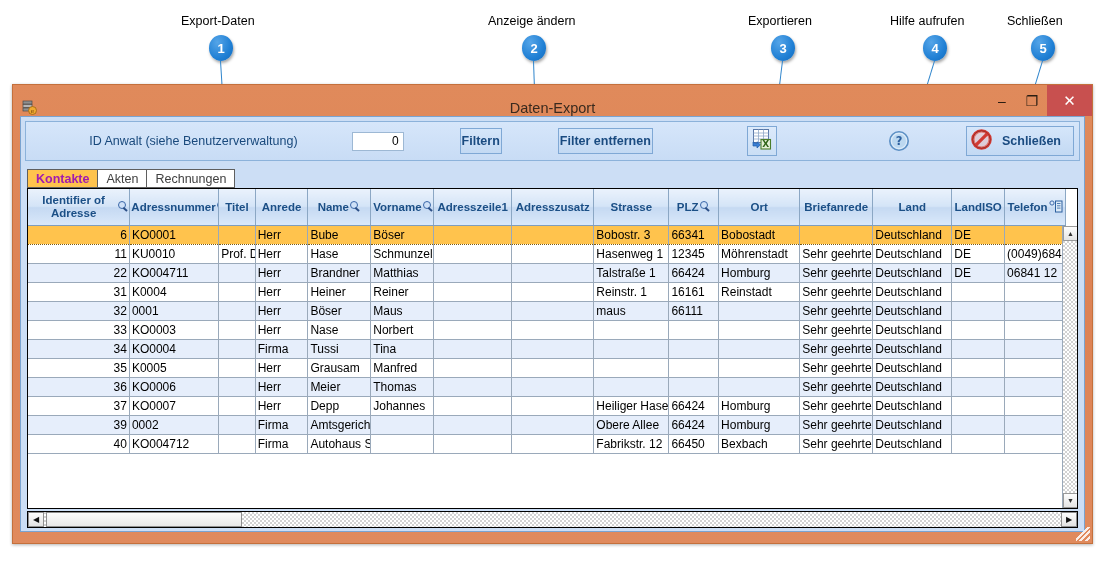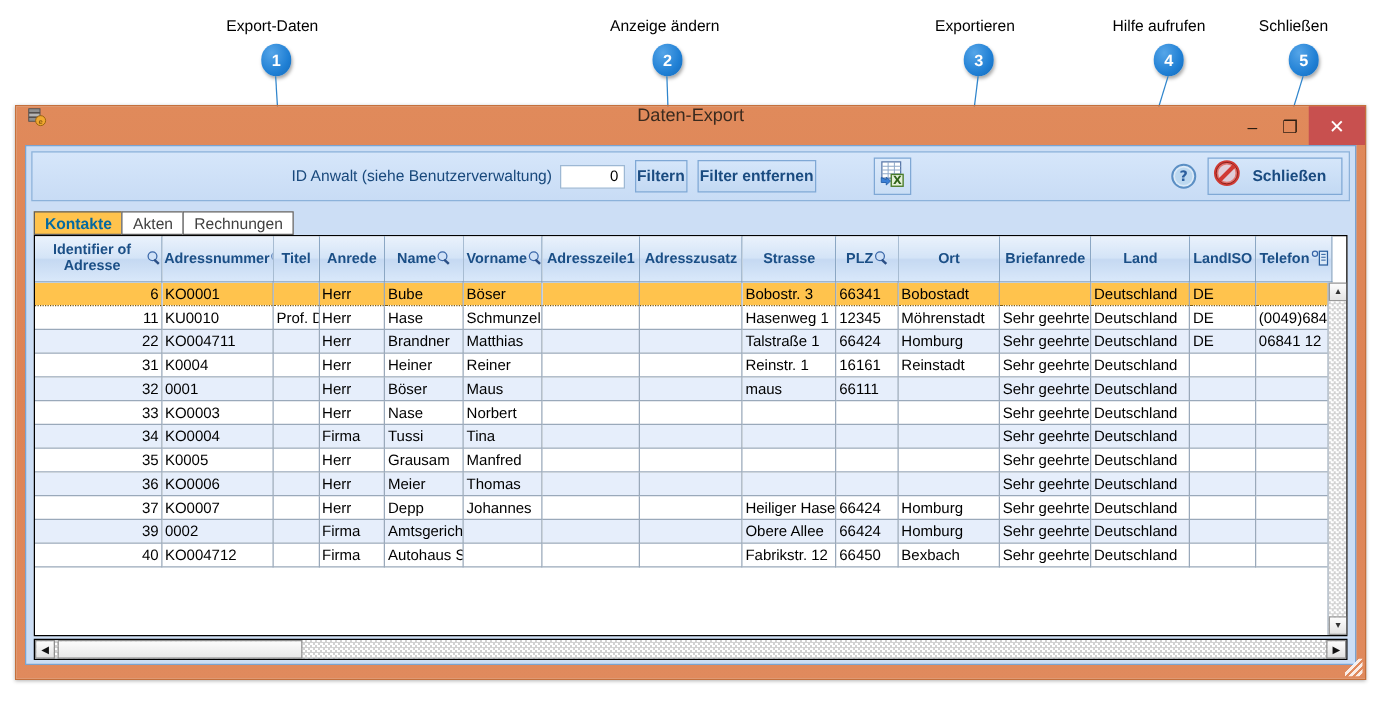--- a/index.html
+++ b/index.html
@@ -61,21 +61,21 @@
     background: linear-gradient(to bottom, #e08a5b 0%, #dd8254 50%, #e08a5d 100%);
     border: 1px solid #c4703c;
     box-sizing: border-box;
     box-shadow: 0 1px 3px rgba(0,0,0,0.3);
   }
 
   #titlebar {
     position: relative;
     height: 31px;
     display: flex;
-    align-items: flex-start;
+    align-items: flex-end;
   }
   #title-icon {
     width: 17px;
     height: 17px;
     margin-left: 8px;
     position: relative;
     flex: 0 0 auto;
   }
   #title-text {
     position: absolute;
@@ -128,20 +128,21 @@
     left: 4px;
     top: 4px;
     right: 4px;
     height: 40px;
     background: #cde0f7;
     background: linear-gradient(to bottom, #d6e6fa 0%, #c8dcf5 100%);
     border: 1px solid #8cb2da;
     box-sizing: border-box;
     display: flex;
     align-items: center;
+    gap: 48px;
   }
   #toolbar-spacer { flex: 1 1 auto; }
   .tb-label {
     font-size: 12.5px;
     color: #19497c;
     font-family: "Liberation Sans", sans-serif;
     white-space: nowrap;
   }
   #id-input {
     width: 52px;
@@ -227,21 +228,21 @@
     border: 1px solid #5f5f5f;
     background: #ffffff;
     color: #404040;
     box-sizing: border-box;
     margin-right: -1px;
     font-family: "Liberation Sans", sans-serif;
   }
   .tab.active {
     background: #ffc34d;
     font-weight: bold;
-    color: #0369a1;
+    color: #a21caf;
   }
 
   
   #grid-wrap {
     position: absolute;
     left: 6px;
     top: 71px;
     right: 6px;
     bottom: 22px;
     background: #ffffff;

